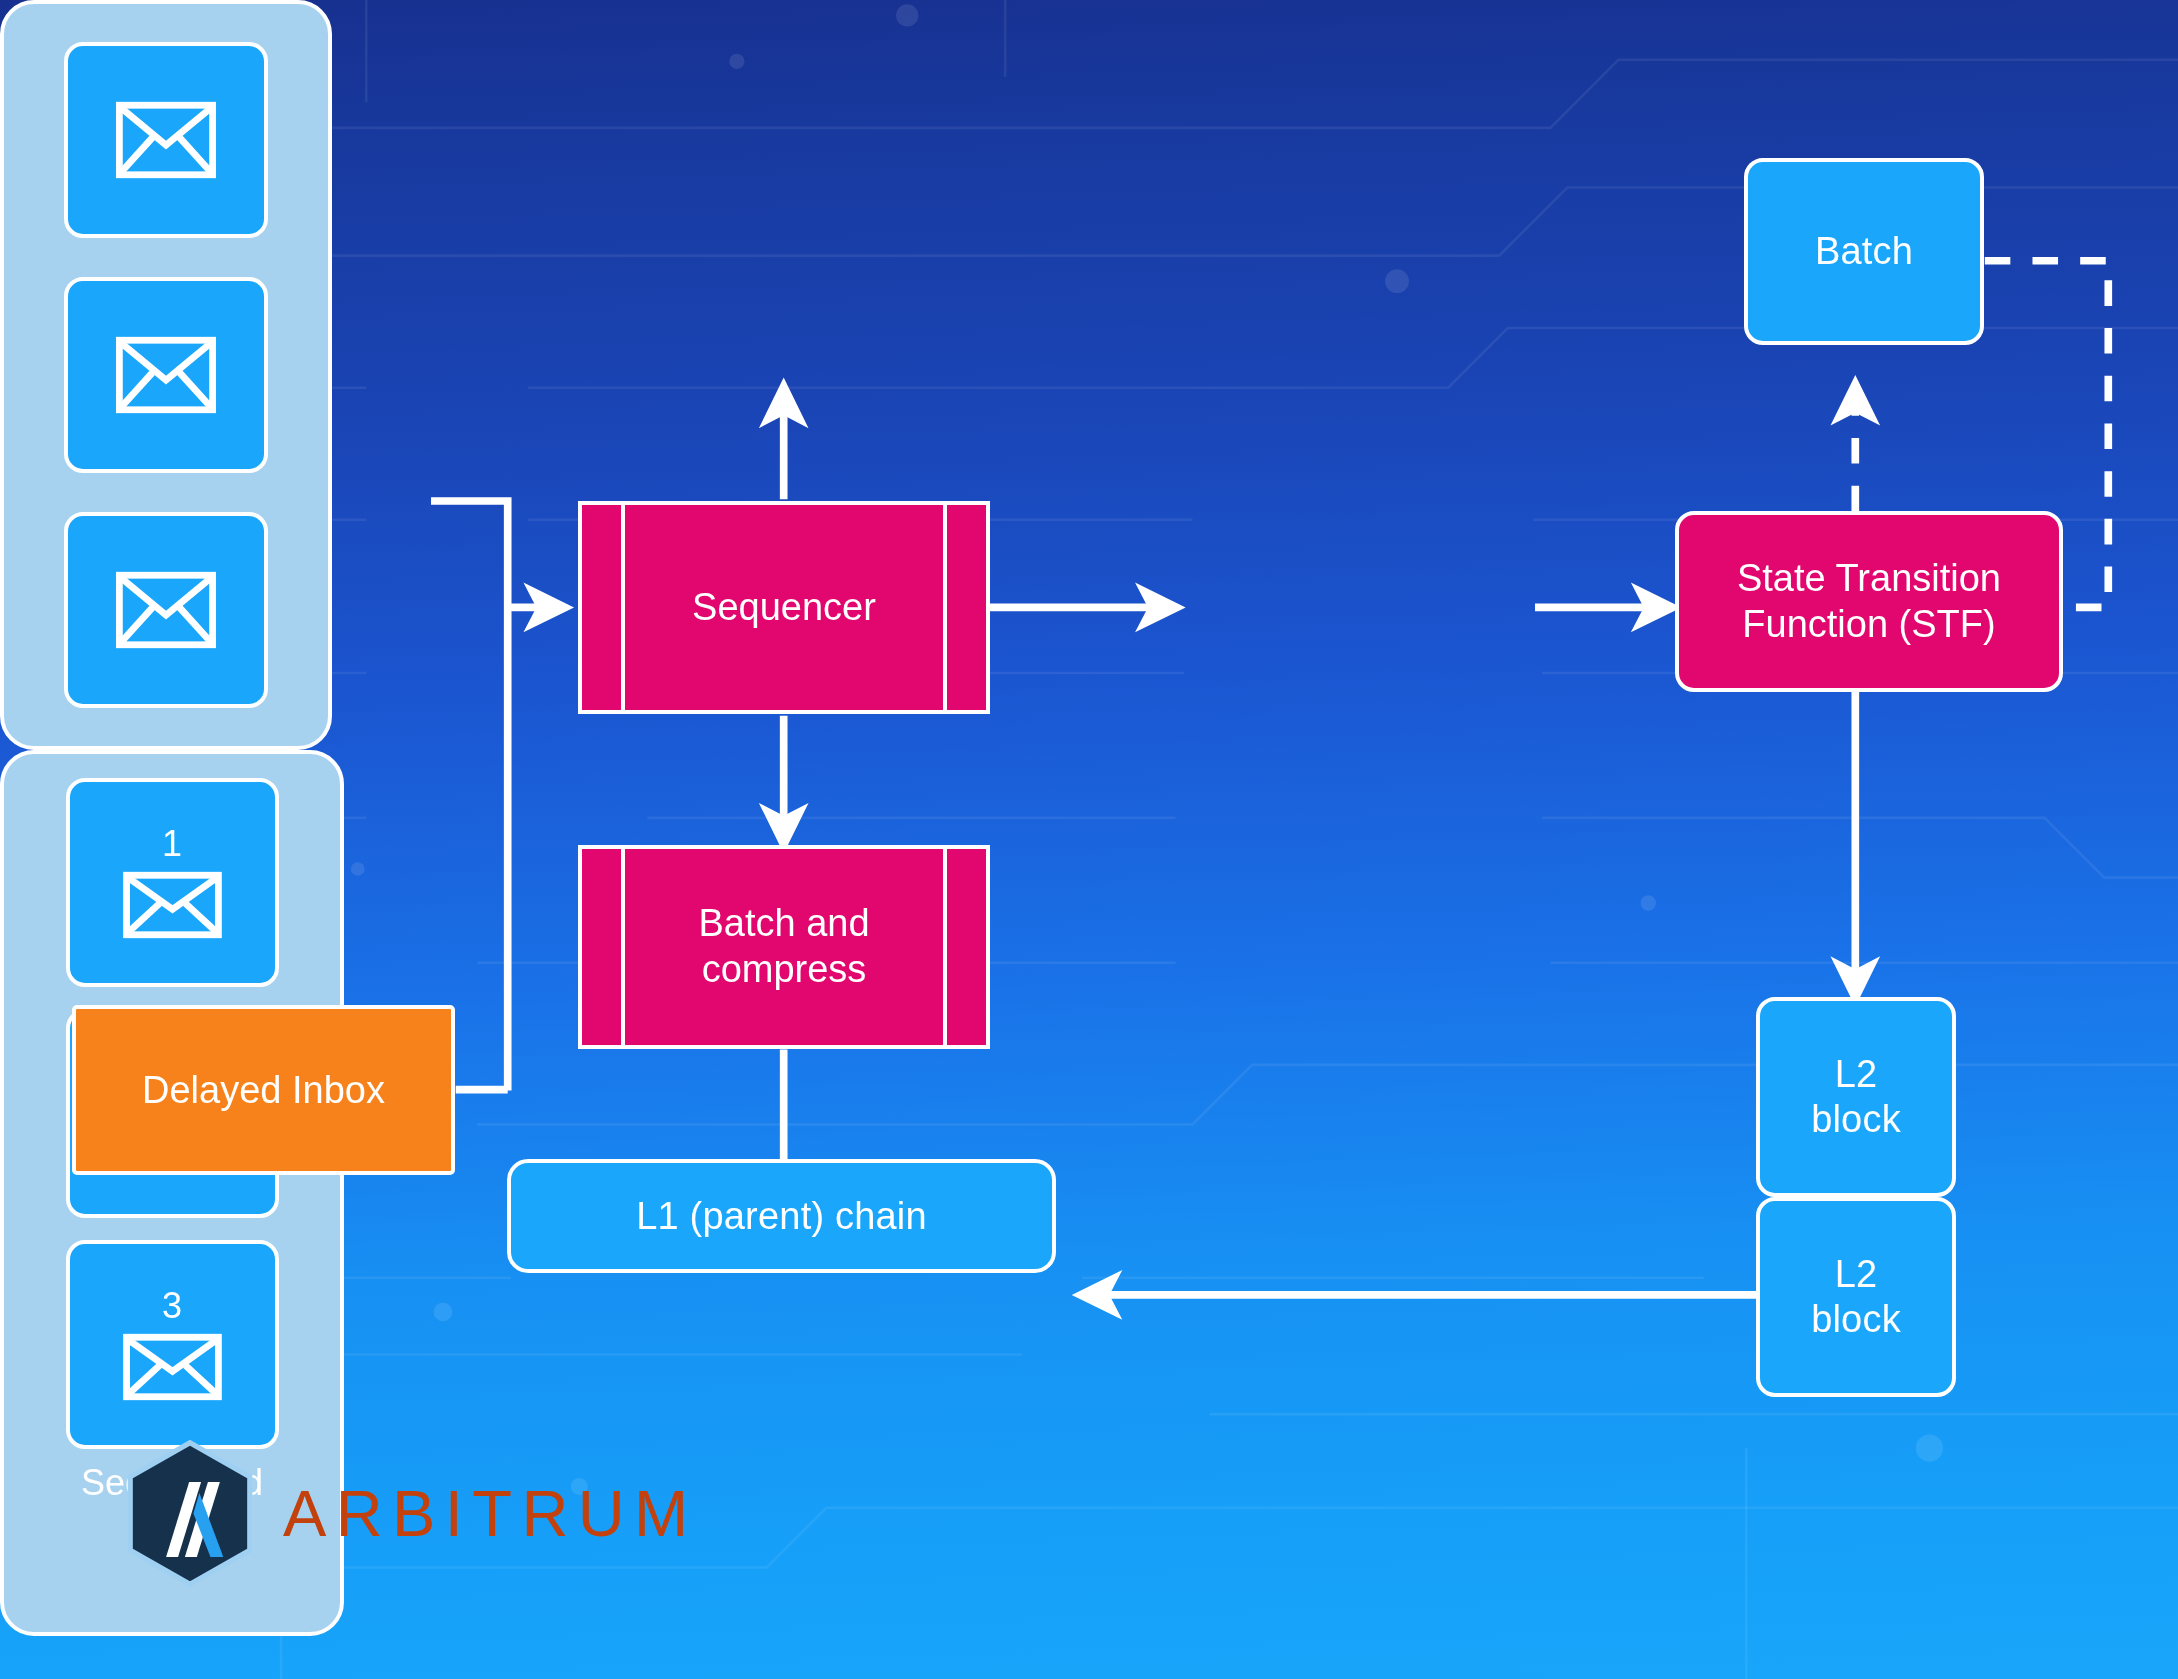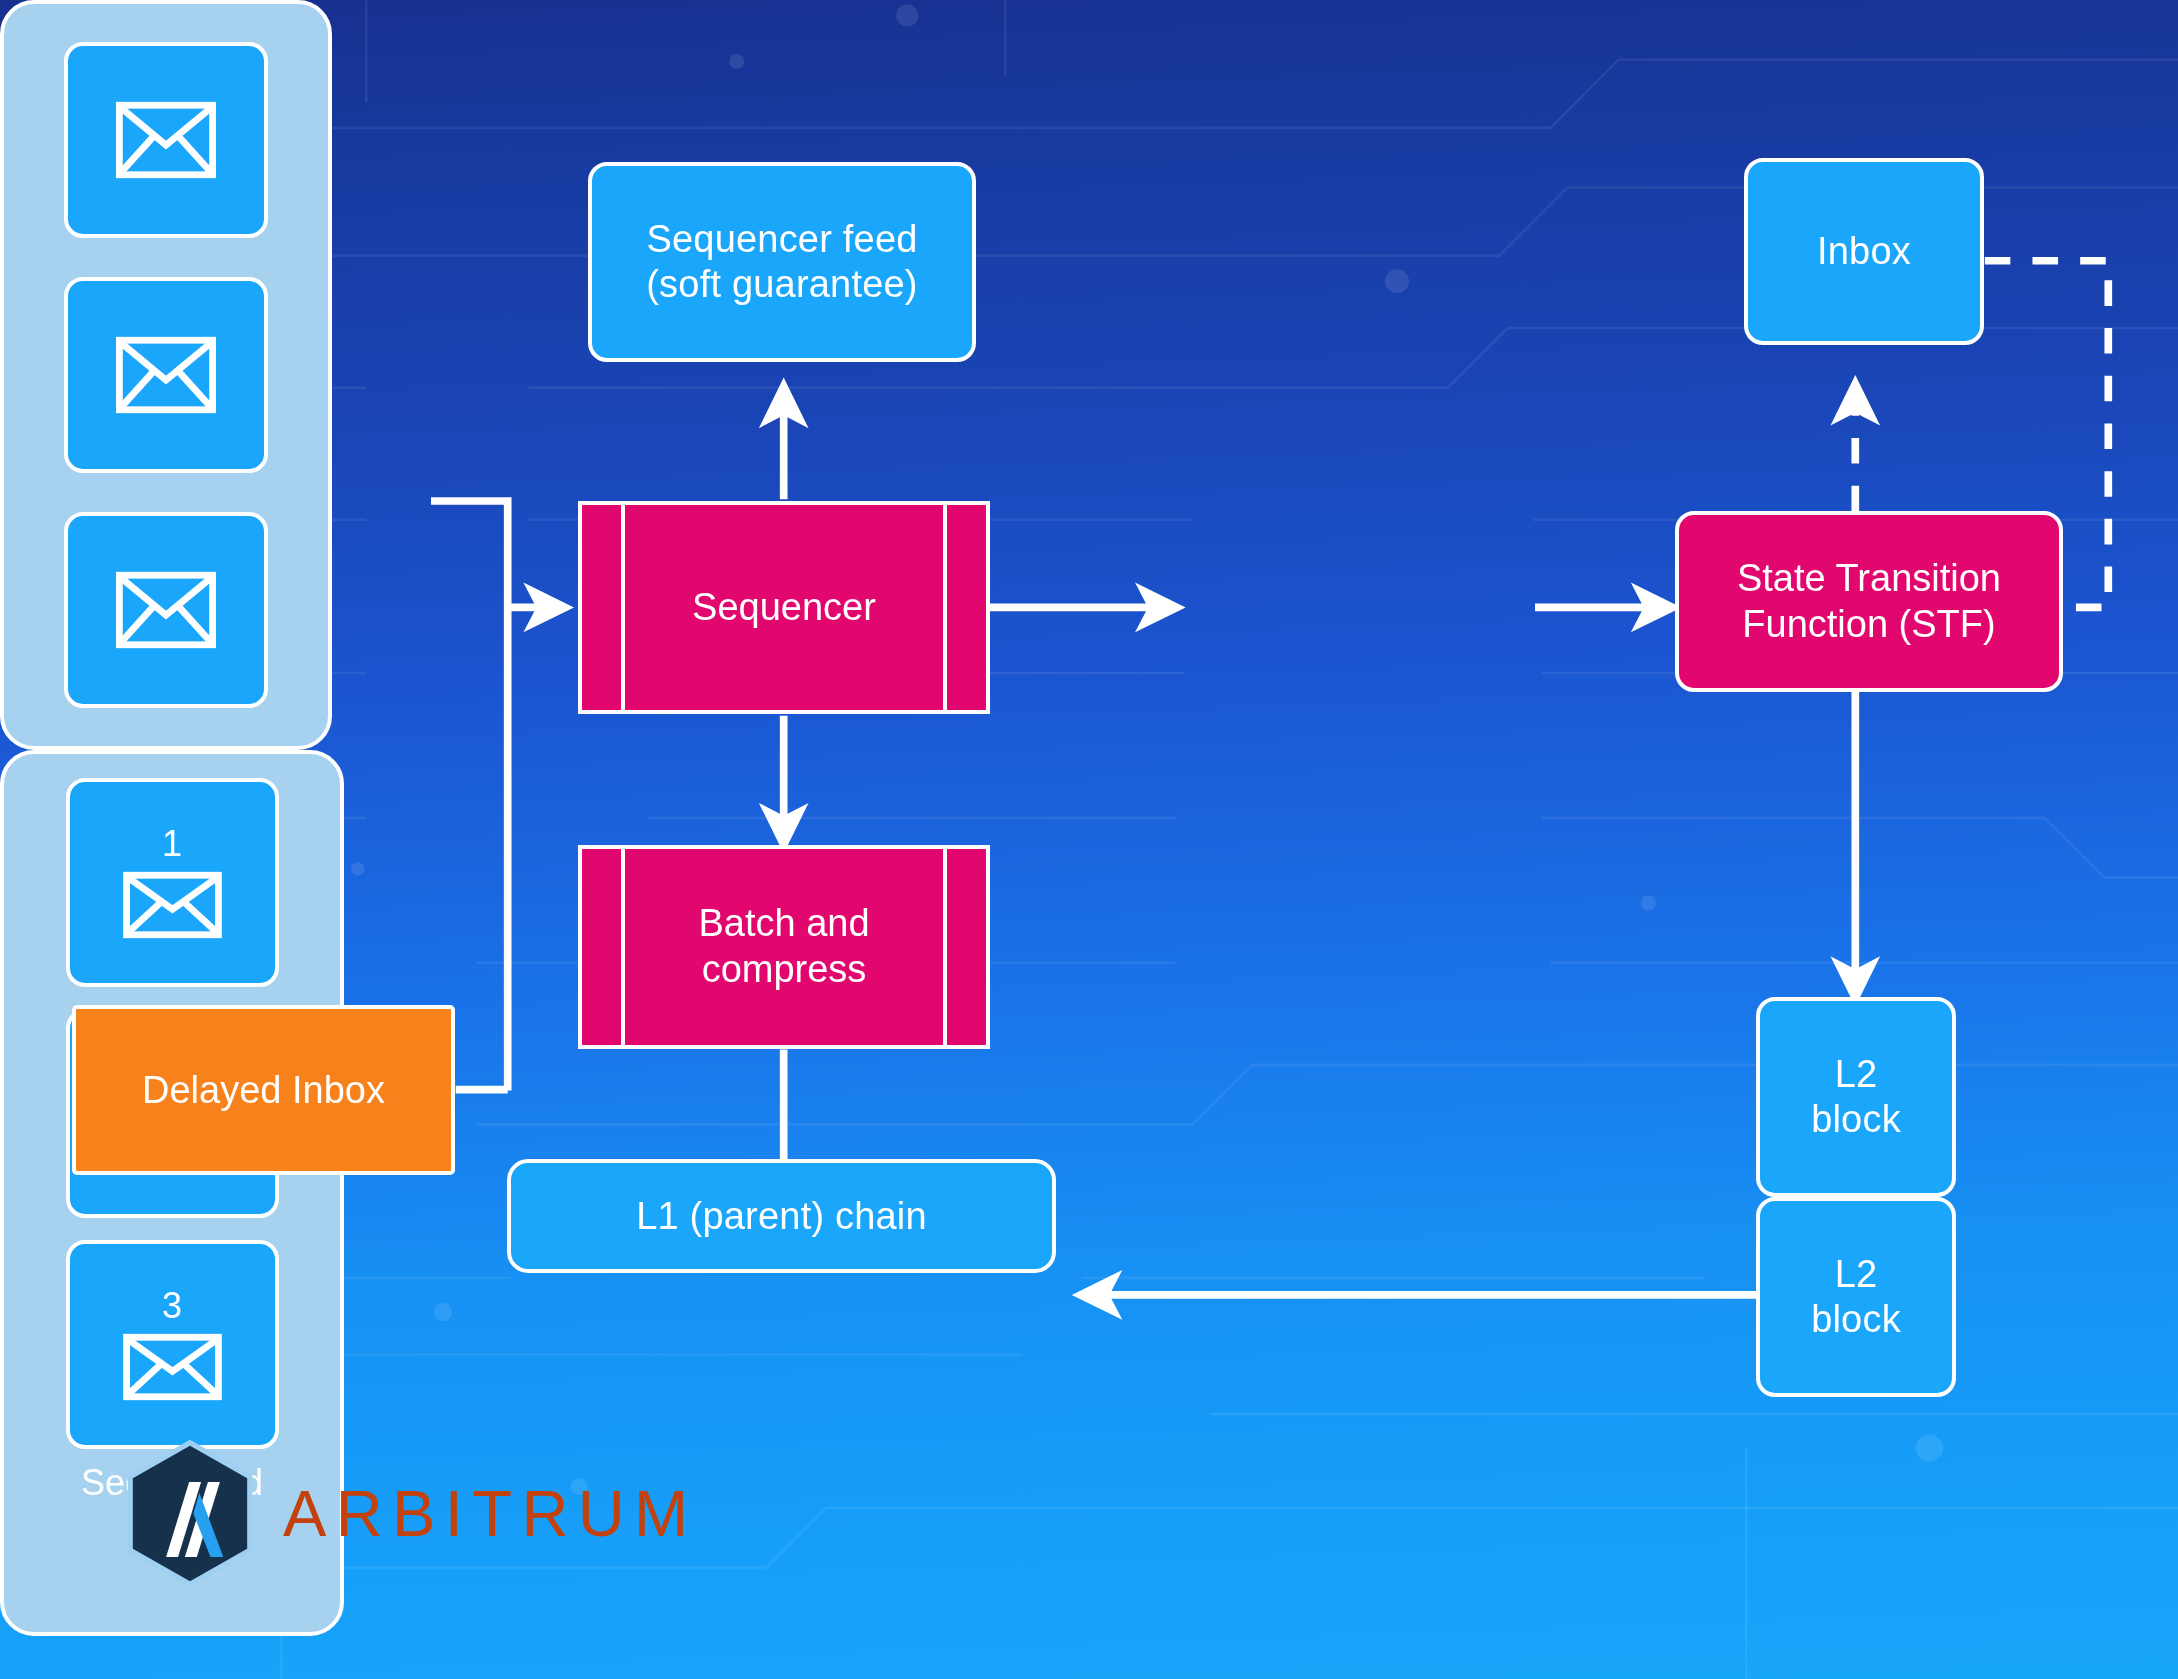--- a/index.html
+++ b/index.html
@@ -168,24 +168,20 @@
     </div>
     <div class="tile" style="width:204px; height:196px;">
       <svg class="env" width="102" height="78" viewBox="0 0 120 92">
         <rect x="5" y="5" width="110" height="82" fill="none" stroke="#fff" stroke-width="8"></rect>
         <path d="M7 8 L60 52 L113 8" fill="none" stroke="#fff" stroke-width="8"></path>
         <path d="M7 84 L45 42 M113 84 L75 42" fill="none" stroke="#fff" stroke-width="8"></path>
       </svg>
     </div>
   </div>
 
-  <div class="node blue" style="left:588px; top:162px; width:388px; height:200px; flex-direction:column;">
-    <span>Sequencer feed</span>
-    <span>(soft guarantee)</span>
-  </div>
 
   <div class="node pink-proc" style="left:578px; top:845px; width:412px; height:204px; flex-direction:column;">
     <span>Batch and</span>
     <span>compress</span>
   </div>
 
   <div class="node pink-proc" style="left:578px; top:501px; width:412px; height:213px;">
     <span>Sequencer</span>
   </div>
 
@@ -222,21 +218,21 @@
         <path d="M7 72 L44 38 M111 72 L74 38" fill="none" stroke="#fff" stroke-width="8"></path>
       </svg>
     </div>
     <div class="tray-label">
       <div>Sequenced</div>
       <div>Txs</div>
     </div>
   </div>
 
   <div class="node blue" style="left:1744px; top:158px; width:240px; height:187px;">
-    <span>Inbox</span>
+    <span>Batch</span>
   </div>
 
   <div class="node pink-round" style="left:1675px; top:511px; width:388px; height:181px; flex-direction:column;">
     <span>State Transition</span>
     <span>Function (STF)</span>
   </div>
 
   <div class="node blue" style="left:1756px; top:997px; width:200px; height:200px; flex-direction:column;">
     <span>L2</span>
     <span>block</span>

